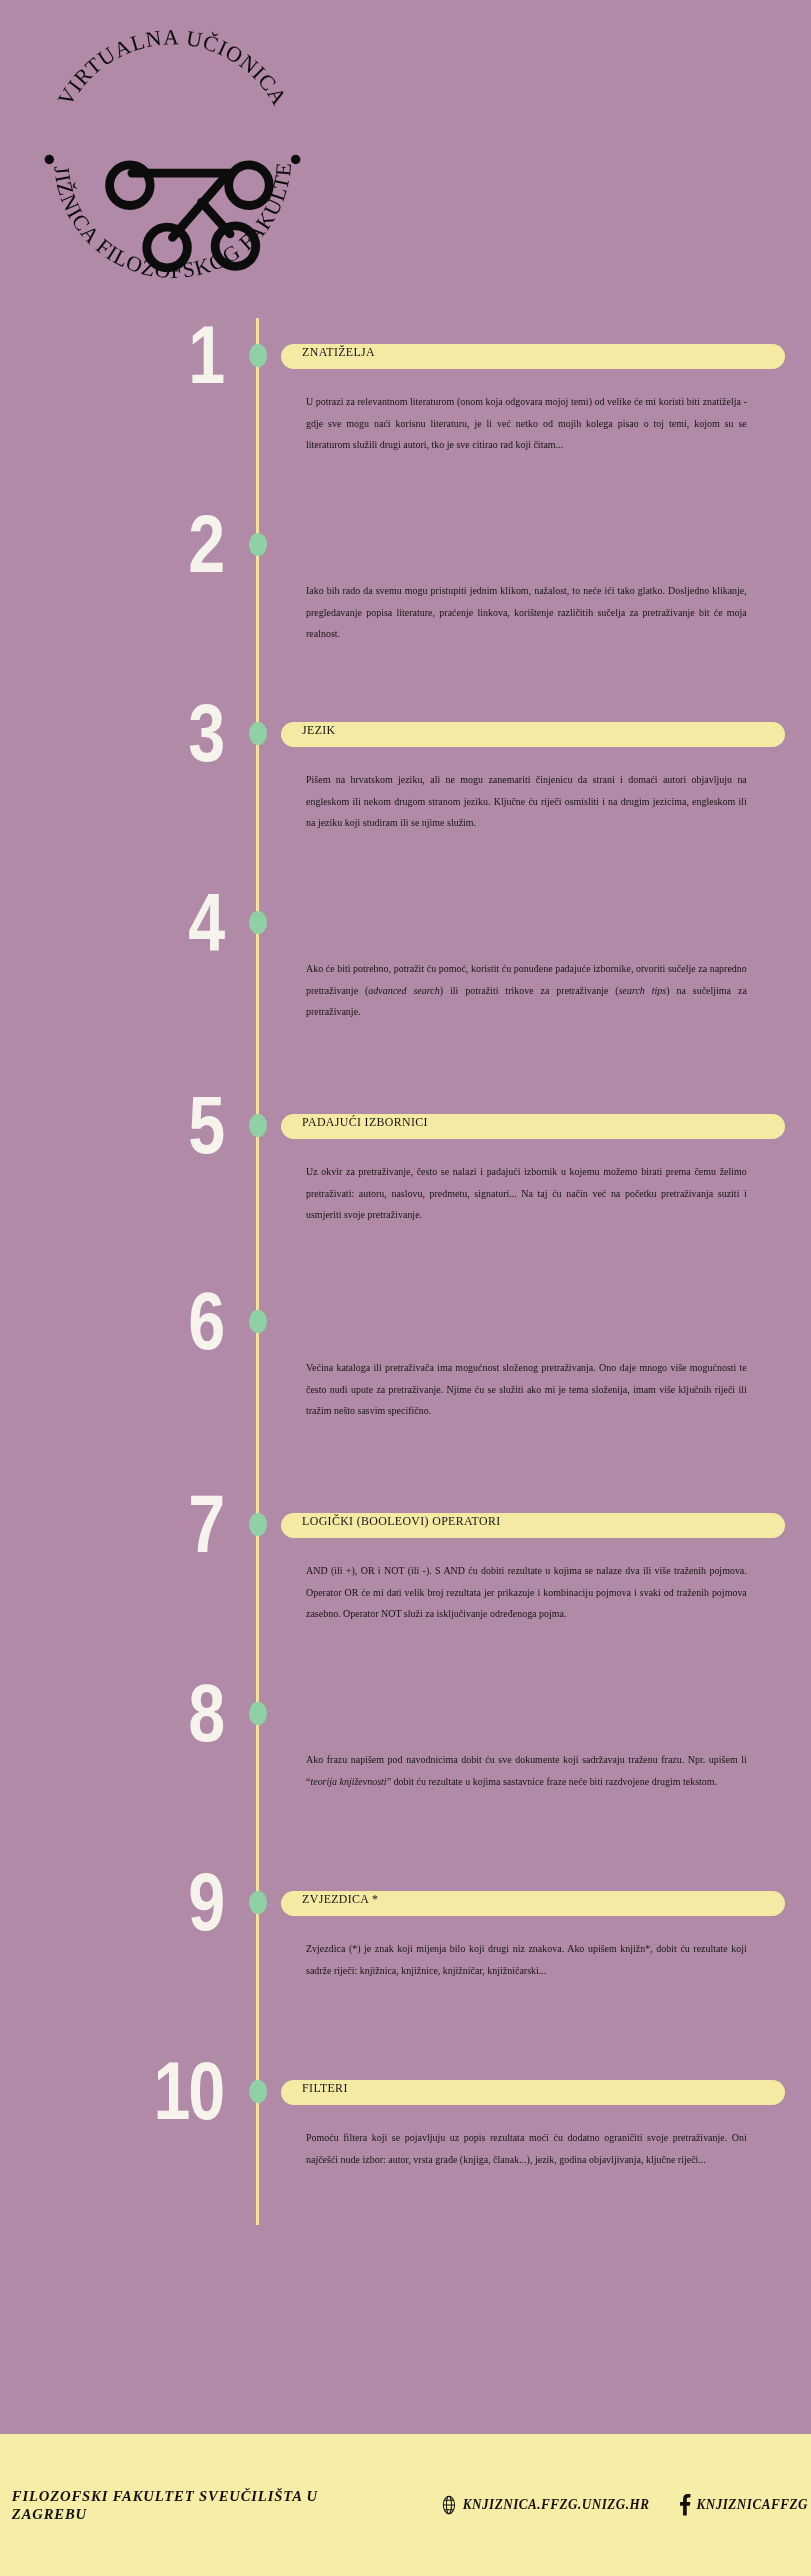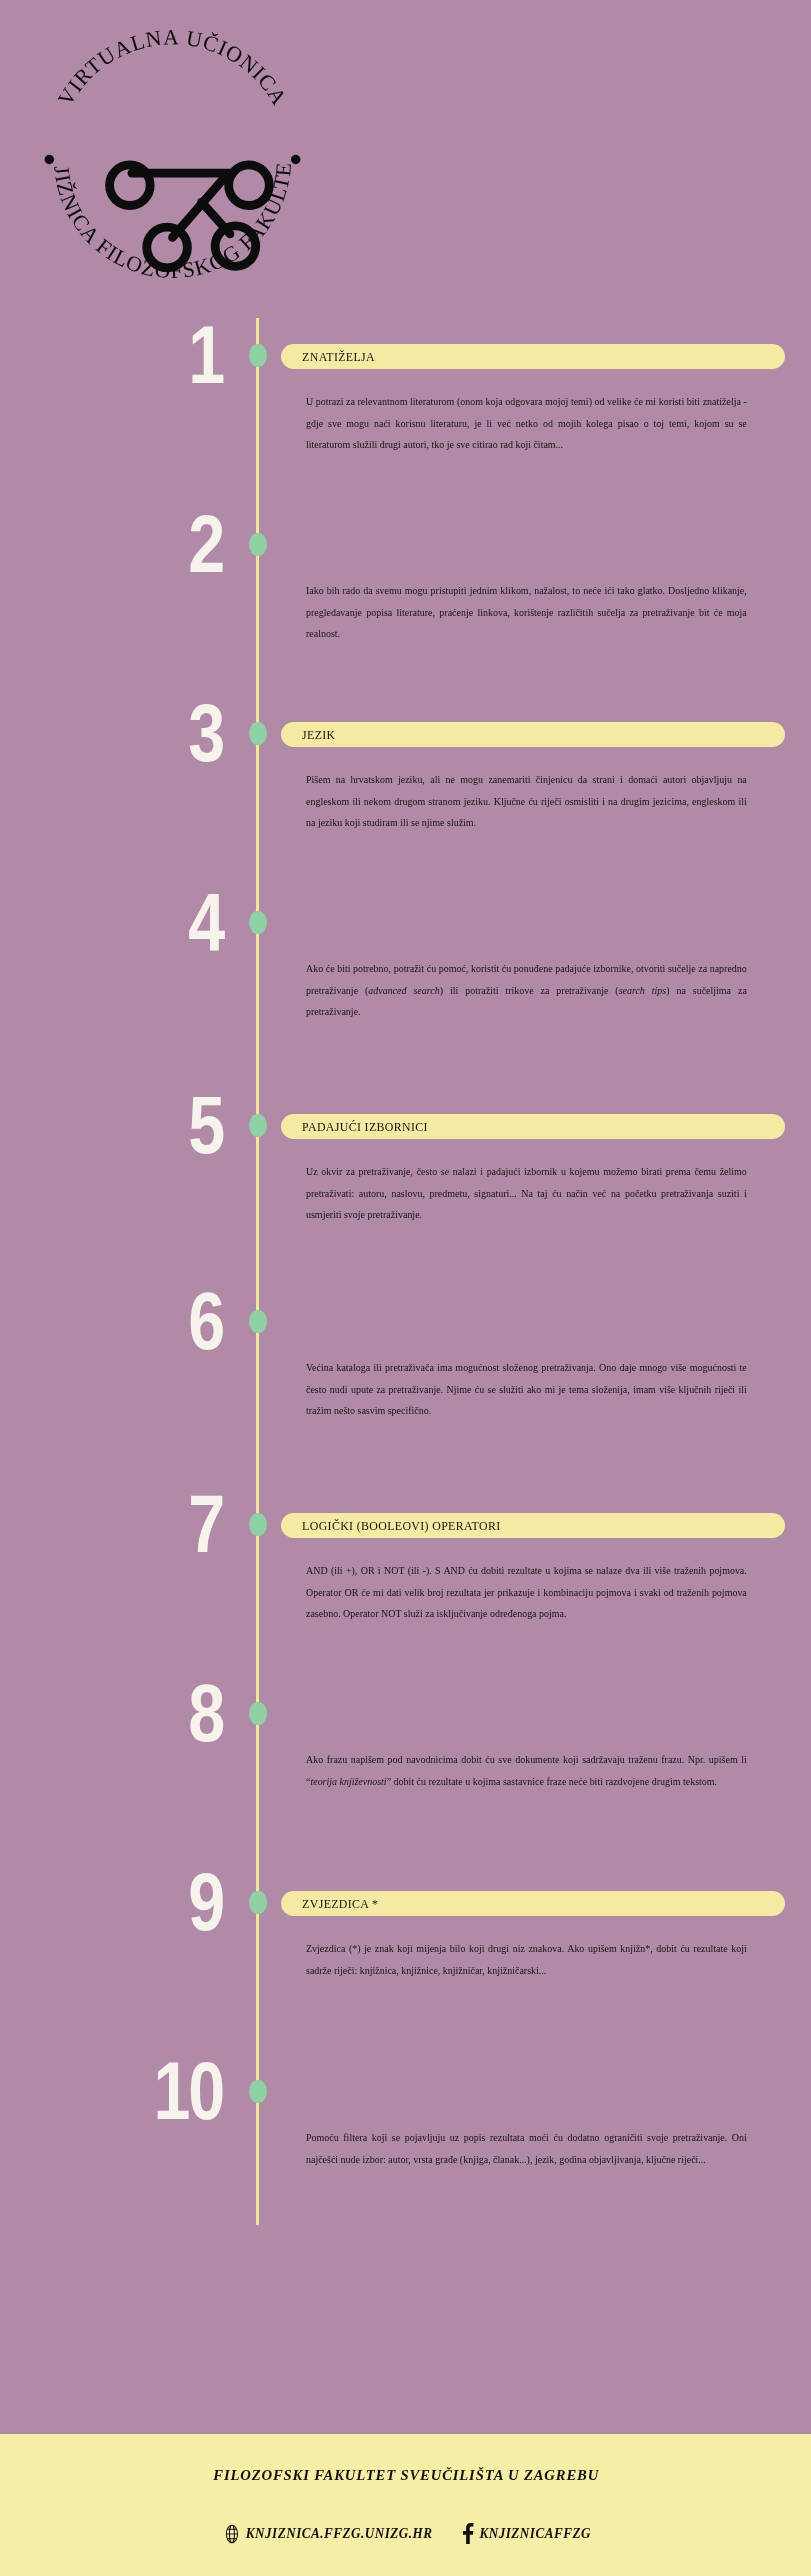--- a/index.html
+++ b/index.html
@@ -99,21 +99,21 @@
 
   .pill {
     position: absolute;
     left: 281px;
     top: 26px;
     right: 27px;
     height: 25px;
     background: #f4eaa4;
     border-radius: 13px;
     display: flex;
-    align-items: center;
+    align-items: flex-start;
   }
 
   .pill-label {
     font-family: "Liberation Serif", serif;
     font-size: 13.5px;
     letter-spacing: 0.4px;
     color: #161413;
     padding-left: 24px;
     text-transform: uppercase;
     transform: scaleX(0.88);
@@ -138,21 +138,21 @@
 
   
   .footer {
     position: absolute;
     left: 0;
     bottom: 0;
     width: 812px;
     height: 142px;
     background: #f6eda6;
     display: flex;
-    flex-direction: column;
+    flex-direction: row;
     align-items: center;
     justify-content: center;
     gap: 39px;
   }
 
   .footer-title {
     font-family: "Liberation Serif", serif;
     font-style: italic;
     font-weight: 700;
     font-size: 15.6px;
@@ -277,20 +277,23 @@
       <div class="num">9</div>
       <div class="dot"></div>
       <div class="pill">
         <div class="pill-label">ZVJEZDICA *</div>
       </div>
       <div class="body-text">Zvjezdica (*) je znak koji mijenja bilo koji drugi niz znakova. Ako upišem knjižn*, dobit ću rezultate koji sadrže riječi: knjižnica, knjižnice, knjižničar, knjižničarski...</div>
     </div>
     <div class="row" style="height: 183px;">
       <div class="num">10</div>
       <div class="dot"></div>
+      <div class="pill">
+        <div class="pill-label">FILTERI</div>
+      </div>
       <div class="body-text">Pomoću filtera koji se pojavljuju uz popis rezultata moći ću dodatno ograničiti svoje pretraživanje. Oni najčešći nude izbor: autor, vrsta građe (knjiga, članak...), jezik, godina objavljivanja, ključne riječi...</div>
     </div>
   </div>
 
 <div class="footer">
   <div class="footer-title">FILOZOFSKI FAKULTET SVEUČILIŠTA U ZAGREBU</div>
   <div class="footer-links">
     <div class="flink">
       <span>
         <svg class="icon-svg" width="17.6" height="20" viewBox="0 0 26 30">

